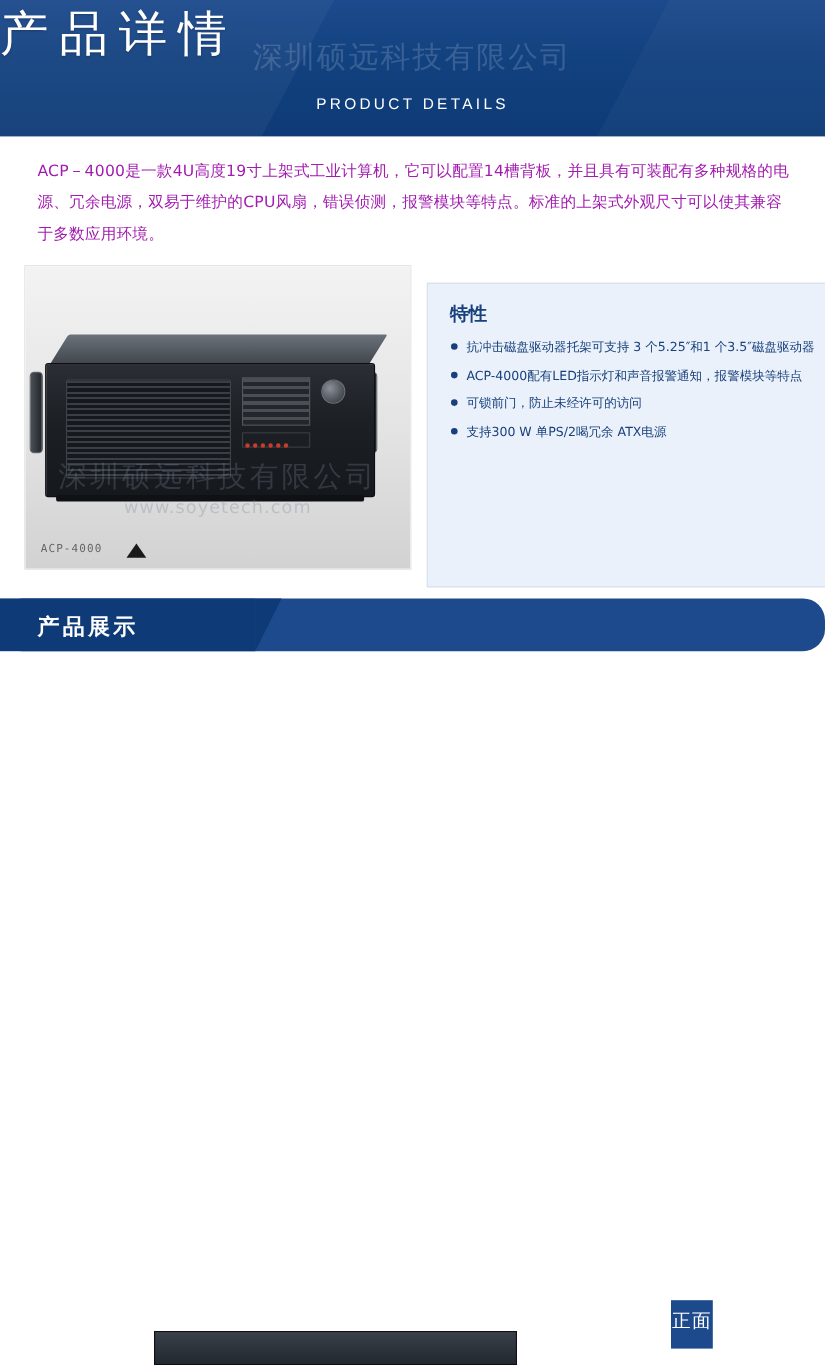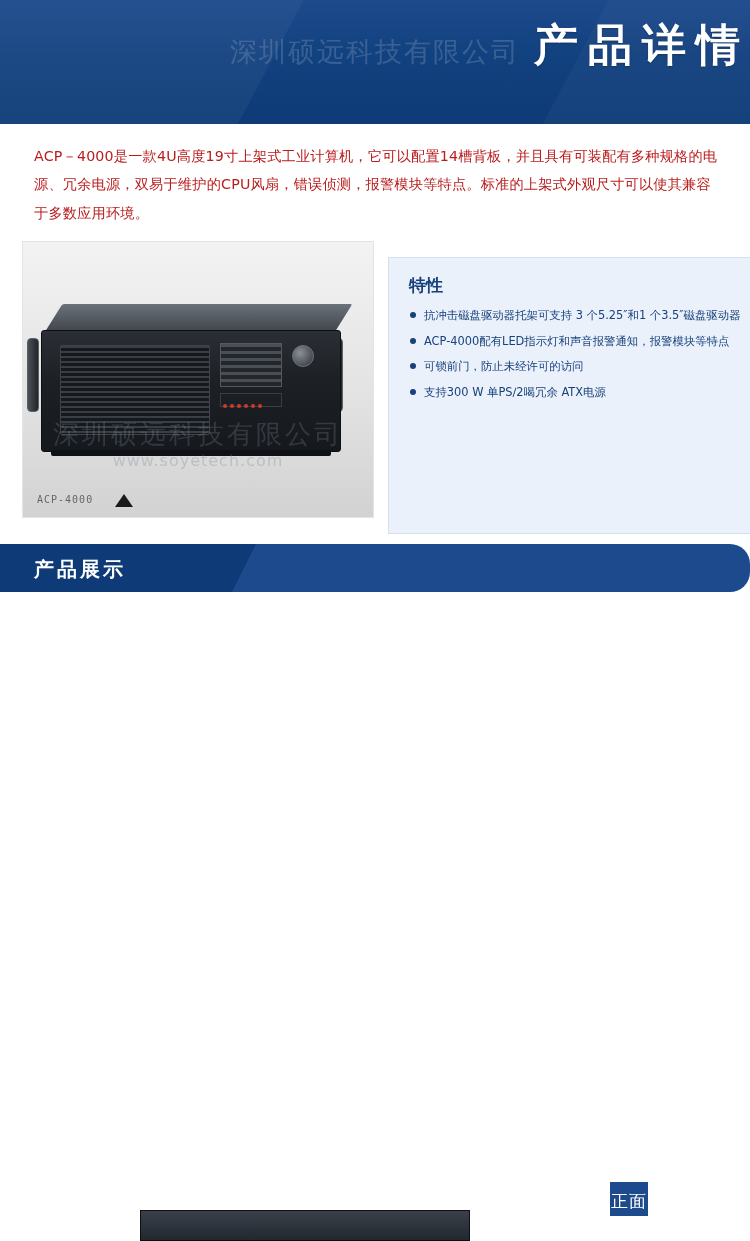--- a/index.html
+++ b/index.html
@@ -32,25 +32,25 @@
   }
   .banner .diag2 {
     position: absolute;
     width: 300px; height: 300px;
     background: rgba(255,255,255,0.03);
     transform: rotate(28deg);
     top: -40px; right: -120px;
   }
   .banner-title {
     position: absolute;
-    top: 16px; left: 0; right: 0;
-    text-align: right;
+    top: 1px; left: 0; right: 0;
+    text-align: left;
     color: #ffffff;
     font-size: 44px;
-    font-weight: bold;
+    font-weight: normal;
     letter-spacing: 10px;
     font-family: "DejaVu Sans", sans-serif;
     text-shadow: 0 1px 2px rgba(0,0,0,0.25);
   }
   .banner-sub {
     position: absolute;
     top: 86px; left: 0; right: 0;
     text-align: center;
     color: #ffffff;
     font-size: 14px;
@@ -64,21 +64,21 @@
     color: rgba(255,255,255,0.16);
     font-size: 27px;
     letter-spacing: 2px;
     font-family: "DejaVu Sans", sans-serif;
     pointer-events: none;
   }
 
   
   .intro {
     margin: 18px 28px 0 34px;
-    color: #b91c1c;
+    color: #a21caf;
     font-size: 14.2px;
     line-height: 2.0;
     font-family: "DejaVu Sans", sans-serif;
     letter-spacing: 0.2px;
   }
 
   
   .row1 {
     position: relative;
     margin: 14px 0 0 0;
@@ -260,21 +260,21 @@
   
   .viewblock { position: relative; }
   .side-tag {
     position: absolute;
     width: 38px;
     background: #1c4a8c;
     color: #fff;
     font-size: 17px;
     font-family: "DejaVu Sans", sans-serif;
     text-align: center;
-    padding: 9px 0 4px 0;
+    padding: 9px 0 14px 0;
     line-height: 1.25;
     letter-spacing: 1px;
   }
 
   .photo-front {
     position: absolute;
     left: 140px; top: 618px;
     width: 330px; height: 185px;
     background: #1a1d22;
     border: 1px solid #0d0f12;
@@ -287,20 +287,21 @@
   }
 </style>
 </head>
 <body>
 
 <div class="banner">
   <div class="diag"></div>
   <div class="diag2"></div>
   <div class="banner-wm">深圳硕远科技有限公司</div>
   <div class="banner-title">产品详情</div>
+  <div class="banner-sub">PRODUCT  DETAILS</div>
 </div>
 
 <p class="intro">ACP－4000是一款4U高度19寸上架式工业计算机，它可以配置14槽背板，并且具有可装配有多种规格的电源、冗余电源，双易于维护的CPU风扇，错误侦测，报警模块等特点。标准的上架式外观尺寸可以使其兼容于多数应用环境。</p>
 
 <div class="row1">
 
   <div class="photo-main">
     <div class="bg"></div>
     <div class="chassis">
       <div class="top"></div>

